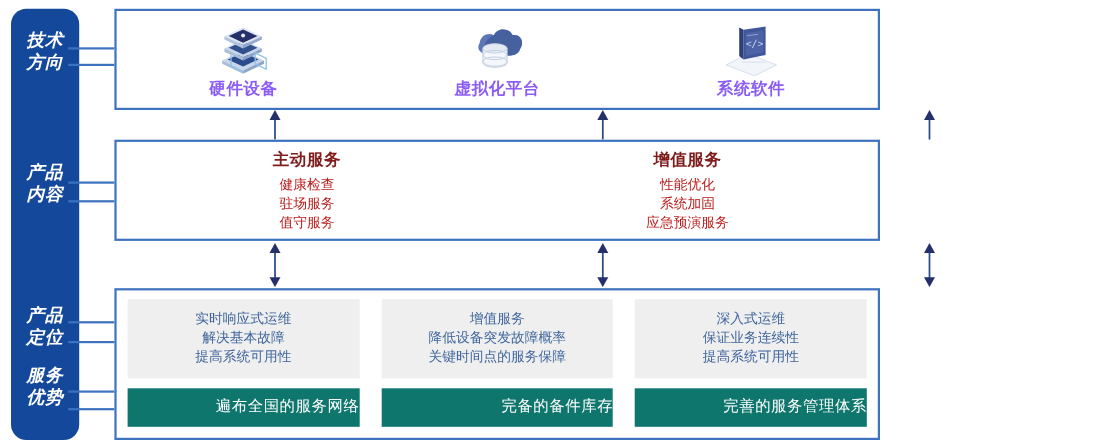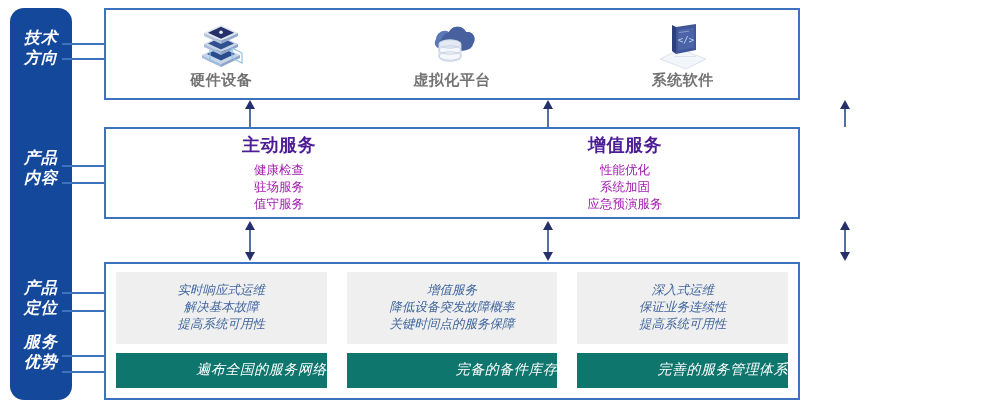--- a/index.html
+++ b/index.html
@@ -72,50 +72,49 @@
     display: flex;
     flex-direction: column;
     align-items: center;
     justify-content: center;
   }
 
   
   .tech-icon { width: 62px; height: 50px; display:block; }
   .tech-name {
     margin-top: 2px;
-    color: #737373;
+    color: #8b5cf6;
     font-size: 15px;
     font-weight: bold;
     letter-spacing: 0.5px;
   }
 
   
   .content-col { justify-content: center; }
   .content-title {
-    color: #4c1d95;
-    font-size: 18px;
+    color: #7f1d1d;
+    font-size: 15px;
     font-weight: bold;
     letter-spacing: 0.5px;
     margin-bottom: 5px;
   }
   .content-item {
-    color: #a21caf;
+    color: #b91c1c;
     font-size: 12.5px;
     line-height: 17px;
     text-align: center;
   }
 
   
   .bcol {
     flex: 1 1 0;
     display: flex;
     flex-direction: column;
     justify-content: flex-start;
     padding: 8px 10px 16px 10px;
-    font-style: italic;
   }
   .gray-box {
     background: #EFEFEF;
     padding: 10px 6px 11px 6px;
     text-align: center;
     margin-bottom: 9px;
   }
   .gray-line {
     color: #3F659E;
     font-size: 12.5px;

